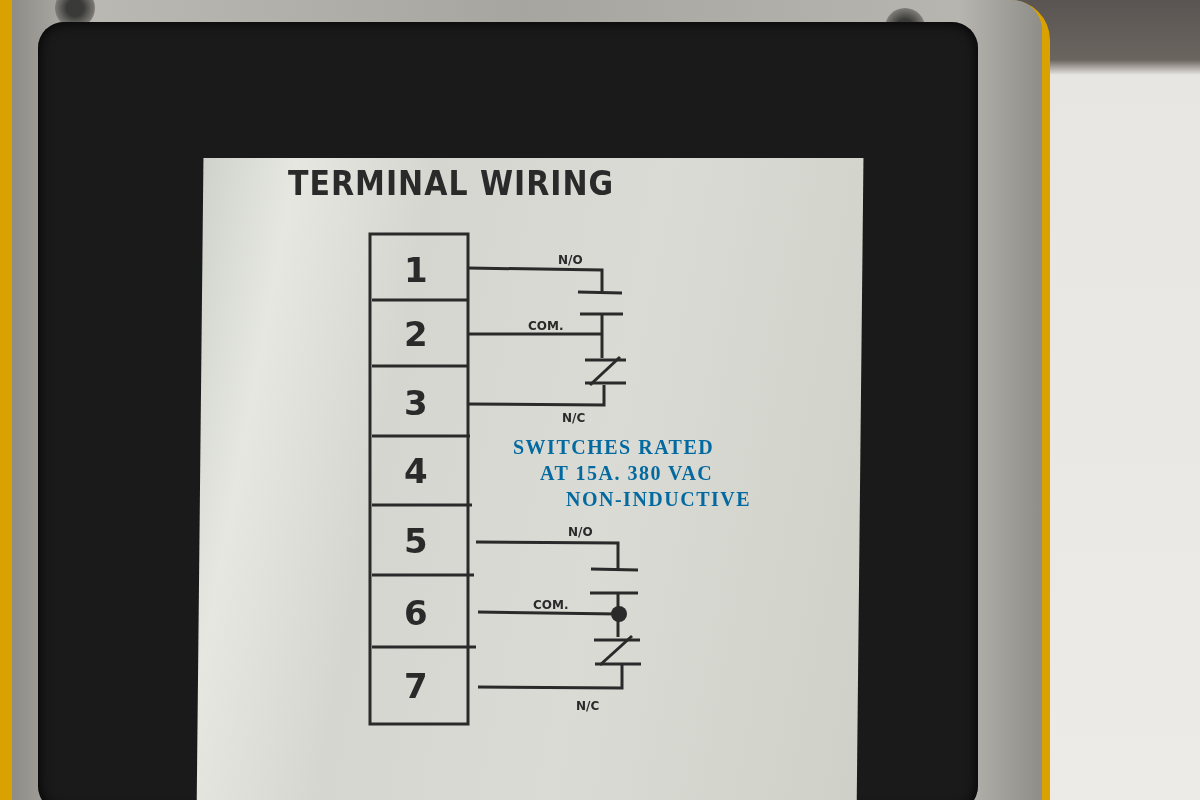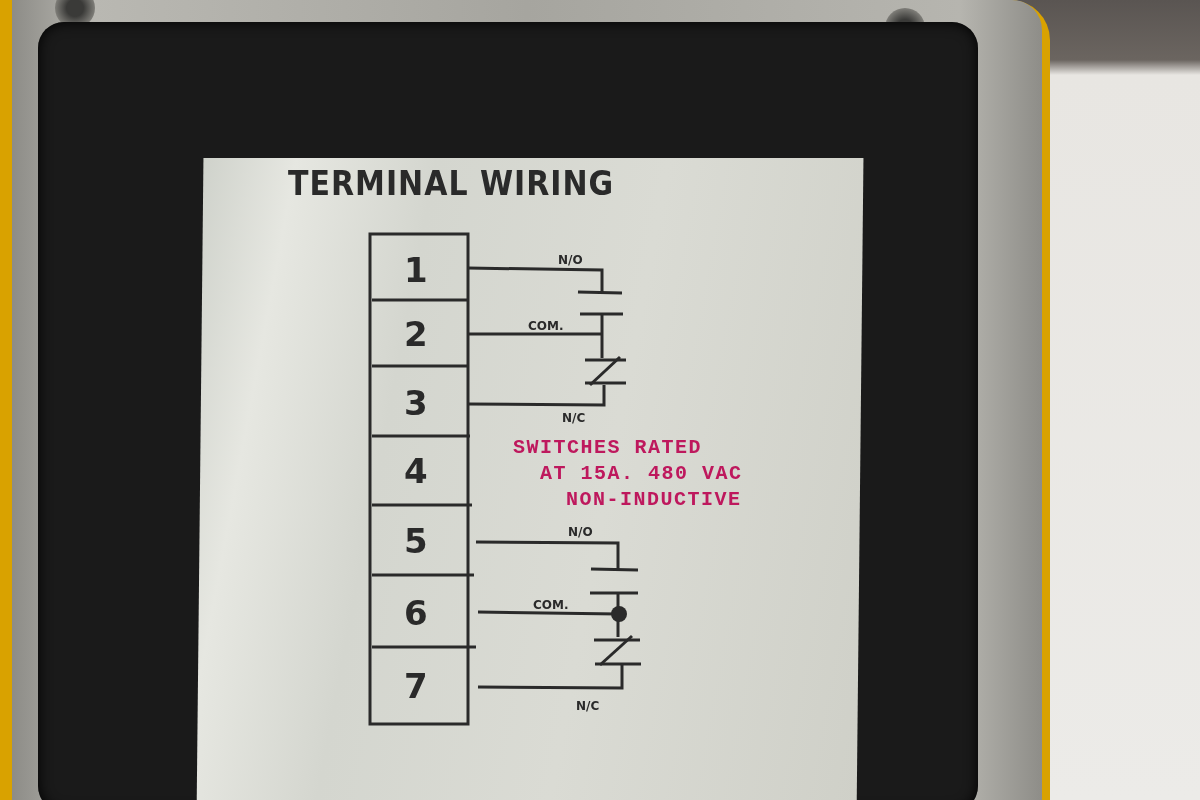--- a/index.html
+++ b/index.html
@@ -4,40 +4,40 @@
 <style>
   html,body{margin:0;padding:0;}
   body{width:1200px;height:800px;overflow:hidden;position:relative;background:#e9e7e3;font-family:"Liberation Sans",sans-serif;}
   .bg-right{position:absolute;left:960px;top:0;width:240px;height:800px;background:linear-gradient(180deg,#5a5552 0px,#6b6560 60px,#e8e6e2 75px,#ecebe8 800px);}
   .yellow{position:absolute;left:0;top:0;width:1050px;height:800px;background:#d9a200;border-radius:0 40px 0 0;}
   .metal{position:absolute;left:12px;top:0;width:1030px;height:800px;background:linear-gradient(90deg,#8d8c87,#b9b8b2 8%,#a6a59f 50%,#b6b5af 92%,#8e8d88);border-radius:0 30px 0 0;}
   .inner{position:absolute;left:38px;top:22px;width:940px;height:790px;background:#1a1a1a;border-radius:26px;box-shadow:inset 0 0 14px #000;}
   .hole{position:absolute;width:40px;height:40px;border-radius:50%;background:radial-gradient(circle,#3a3a38 30%,#7e7d78 70%);}
   .label{position:absolute;left:200px;top:158px;width:660px;height:660px;background:linear-gradient(100deg,#cfd2cb 0%,#e6e7e1 12%,#d4d6cf 30%,#dadbd4 60%,#cfd0c8 100%);transform:skewX(-0.6deg);}
   .title{position:absolute;left:288px;top:166px;font-family:"DejaVu Sans",sans-serif;font-weight:bold;font-size:30px;letter-spacing:1px;color:#2a2a2a;transform:scaleY(1.1);}
-  .rating{position:absolute;font-family:Liberation Mono, monospace;font-weight:bold;color:#be185d;font-size:20px;letter-spacing:1.5px;}
+  .rating{position:absolute;font-family:Liberation Serif, serif;font-weight:bold;color:#0369a1;font-size:20px;letter-spacing:1.5px;}
   svg{position:absolute;left:0;top:0;}
   .num{font-family:"DejaVu Sans",sans-serif;font-weight:bold;font-size:34px;fill:#2a2a2a;}
   .lbl{font-family:"DejaVu Sans",sans-serif;font-weight:bold;font-size:12px;fill:#2a2a2a;}
 </style>
 </head>
 <body>
 
 <div class="bg-right"></div>
 <div class="yellow"></div>
 <div class="metal"></div>
 <div class="hole" style="left:55px;top:-12px;"></div>
 <div class="hole" style="left:885px;top:8px;"></div>
 <div class="inner"></div>
 <div class="label"></div>
 
 <div class="title">TERMINAL WIRING</div>
 
 <div class="rating" style="left:513px;top:436px;">SWITCHES RATED</div>
-<div class="rating" style="left:540px;top:462px;">AT 15A. 480 VAC</div>
+<div class="rating" style="left:540px;top:462px;">AT 15A. 380 VAC</div>
 <div class="rating" style="left:566px;top:488px;">NON-INDUCTIVE</div>
 
 <svg width="1200" height="800">
   <g stroke="#2a2a2a" stroke-width="3" fill="none">
 
     <rect x="370" y="234" width="98" height="490"></rect>
     <line x1="372" y1="300" x2="468" y2="300"></line>
     <line x1="372" y1="366" x2="468" y2="366"></line>
     <line x1="372" y1="436" x2="470" y2="436"></line>
     <line x1="372" y1="505" x2="472" y2="505"></line>

